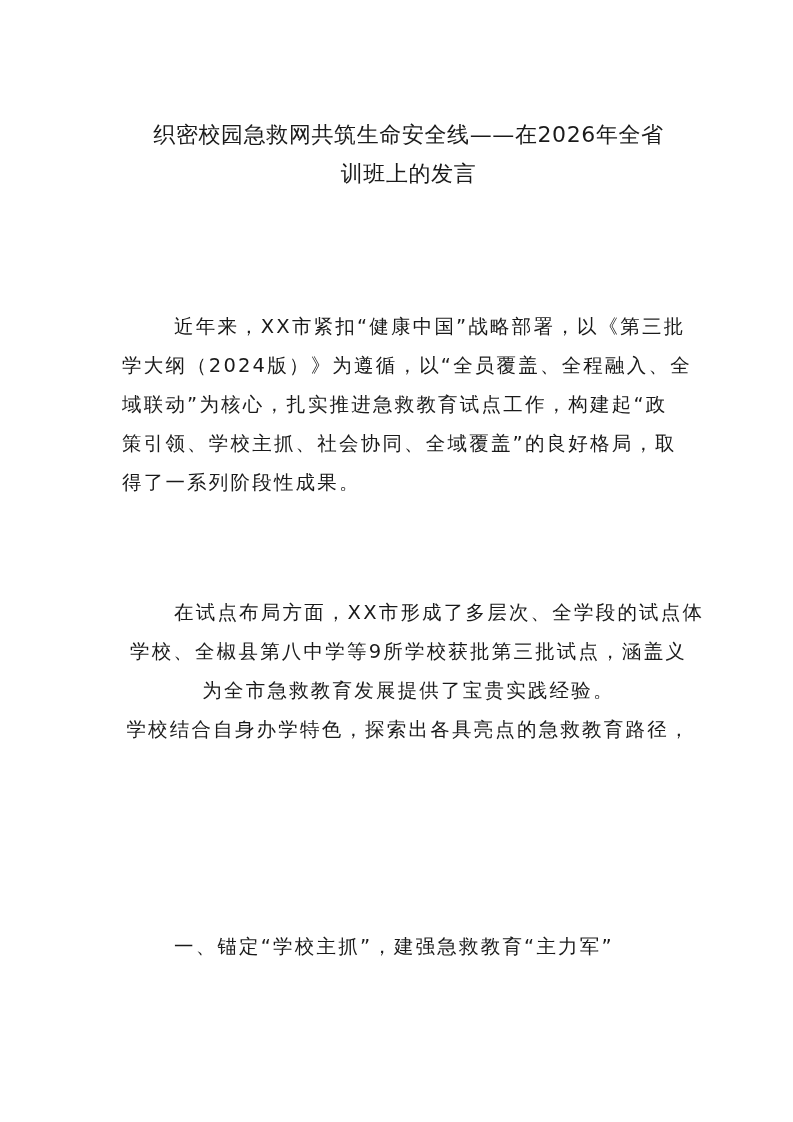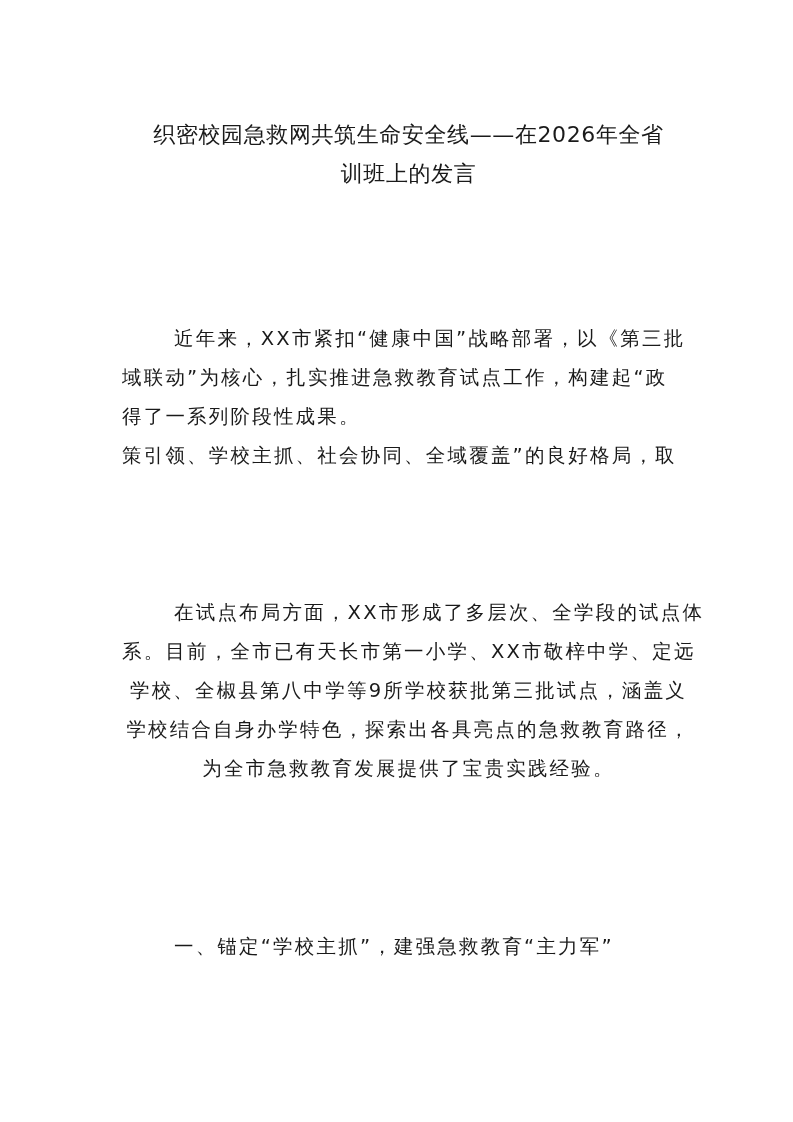--- a/index.html
+++ b/index.html
@@ -14,47 +14,47 @@
     text-align: center; font-size: 22px; line-height: 39.5px; letter-spacing: 0.6px;
     font-weight: normal;
   }
   .title .tl { display: block; white-space: nowrap; }
   .para {
     position: absolute; left: 110px; width: 573px;
     font-size: 19.5px; line-height: 39px; letter-spacing: 2.2px;
   }
   .para .ln { display: block; white-space: nowrap; }
   .para .ln.first { padding-left: 52px; }
-  #p1 { top: 307px; margin-top: 12px; }
+  #p1 { top: 307px; }
   #p2 { top: 593px; text-align: center; }
   #h1 { top: 927px; }
   .heading .ln { padding-left: 52px; }
 </style>
 </head>
 <body>
 
 <div class="page">
 
   <h1 class="title">
     <span class="tl">织密校园急救网共筑生命安全线——在2026年全省</span>
     <span class="tl">训班上的发言</span>
   </h1>
 
   <div class="para" id="p1">
     <span class="ln first">近年来，XX市紧扣“健康中国”战略部署，以《第三批</span>
+    <span class="ln">学大纲（2024版）》为遵循，以“全员覆盖、全程融入、全</span>
     <span class="ln">域联动”为核心，扎实推进急救教育试点工作，构建起“政</span>
+    <span class="ln">策引领、学校主抓、社会协同、全域覆盖”的良好格局，取</span>
     <span class="ln">得了一系列阶段性成果。</span>
-    <span class="ln">策引领、学校主抓、社会协同、全域覆盖”的良好格局，取</span>
   </div>
 
   <div class="para" id="p2">
     <span class="ln first">在试点布局方面，XX市形成了多层次、全学段的试点体</span>
-    <span class="ln">系。目前，全市已有天长市第一小学、XX市敬梓中学、定远</span>
     <span class="ln">学校、全椒县第八中学等9所学校获批第三批试点，涵盖义</span>
+    <span class="ln">为全市急救教育发展提供了宝贵实践经验。</span>
     <span class="ln">学校结合自身办学特色，探索出各具亮点的急救教育路径，</span>
-    <span class="ln">为全市急救教育发展提供了宝贵实践经验。</span>
   </div>
 
   <div class="para heading" id="h1">
     <span class="ln">一、锚定“学校主抓”，建强急救教育“主力军”</span>
   </div>
 
 </div>
 
 </body></html>

